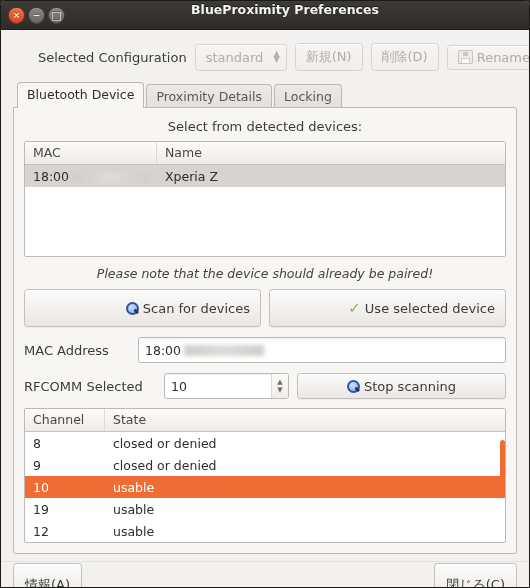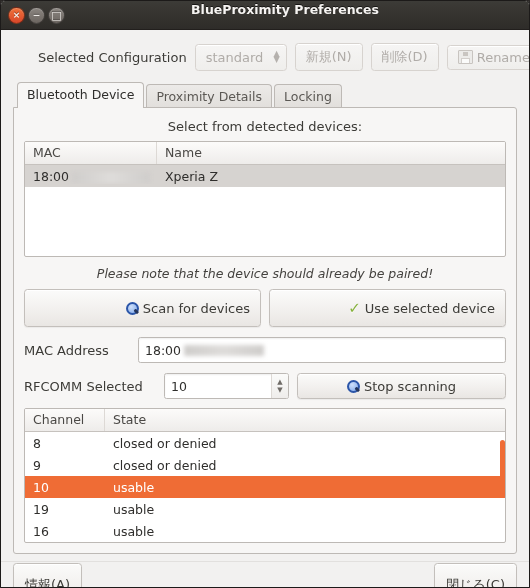--- a/index.html
+++ b/index.html
@@ -341,21 +341,21 @@
             </div>
             <div class="trow sel-orange">
               <div class="td" style="width:80px;flex:0 0 80px;">10</div>
               <div class="td" style="flex:1 1 auto;">usable</div>
             </div>
             <div class="trow">
               <div class="td" style="width:80px;flex:0 0 80px;">19</div>
               <div class="td" style="flex:1 1 auto;">usable</div>
             </div>
             <div class="trow">
-              <div class="td" style="width:80px;flex:0 0 80px;">16</div>
+              <div class="td" style="width:80px;flex:0 0 80px;">12</div>
               <div class="td" style="flex:1 1 auto;">usable</div>
             </div>
             <div class="vscroll">
               <div class="thumb" style="top:8px;height:54px;"></div>
             </div>
           </div>
         </div>
 
       </div>
     </div>

